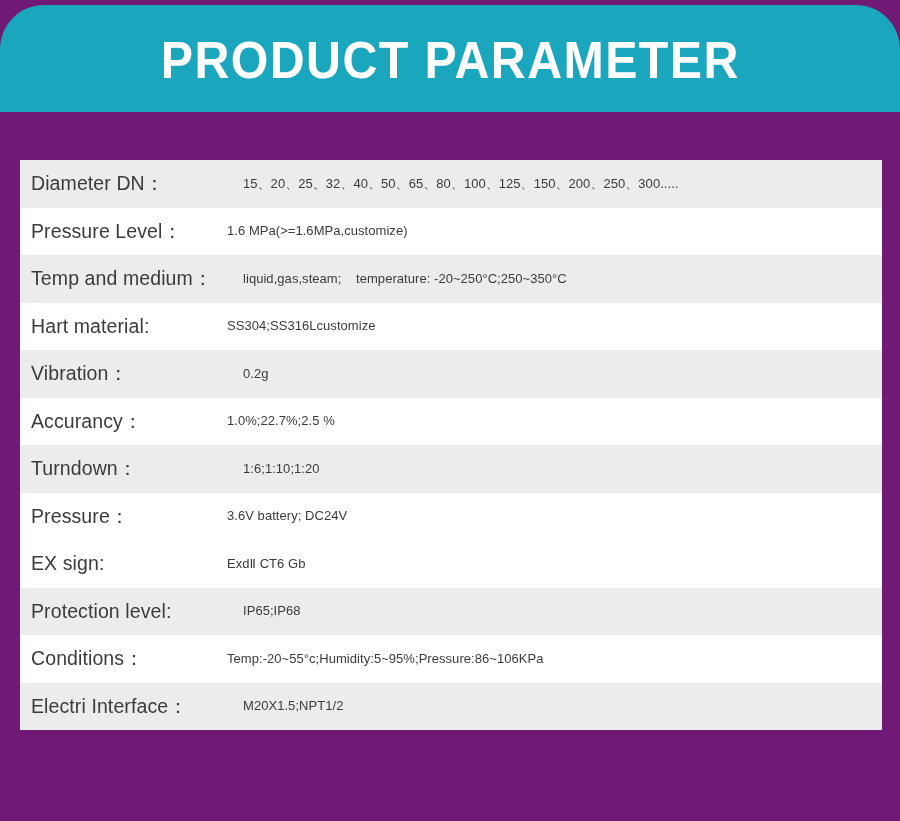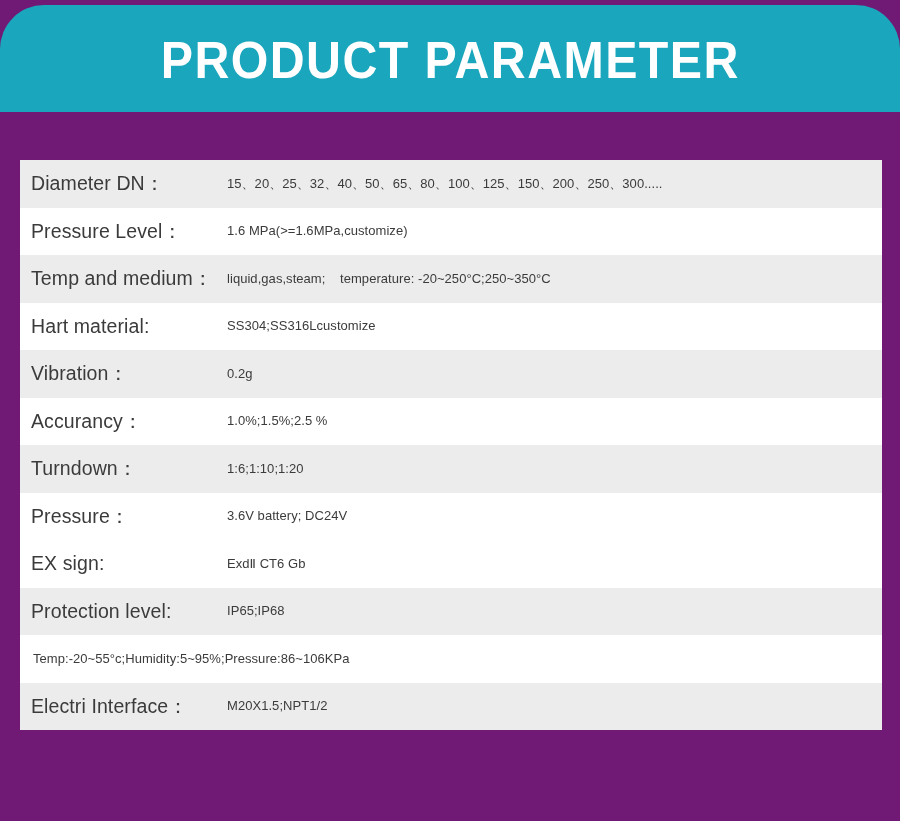--- a/index.html
+++ b/index.html
@@ -65,20 +65,21 @@
     display: flex;
     align-items: center;
     height: 47.5px;
     background: #ffffff;
     padding-left: 11px;
     box-sizing: border-box;
   }
 
   .spec-row.striped {
     background: #ececec;
+    gap: 16px;
   }
 
   .spec-label {
     flex: 0 0 auto;
     min-width: 194px;
     color: #3b3b3b;
     font-size: 19.5px;
     font-weight: 400;
     line-height: 1.2;
     white-space: nowrap;
@@ -122,39 +123,40 @@
       <div class="spec-row">
         <div class="spec-label">Hart material:</div>
         <div class="spec-value">SS304;SS316Lcustomize</div>
       </div>
       <div class="spec-row striped">
         <div class="spec-label">Vibration：</div>
         <div class="spec-value">0.2g</div>
       </div>
       <div class="spec-row">
         <div class="spec-label">Accurancy：</div>
-        <div class="spec-value">1.0%;1.5%;2.5 %</div>
+        <div class="spec-value">1.0%;22.7%;2.5 %</div>
       </div>
       <div class="spec-row striped">
         <div class="spec-label">Turndown：</div>
         <div class="spec-value">1:6;1:10;1:20</div>
       </div>
       <div class="spec-row">
         <div class="spec-label">Pressure：</div>
         <div class="spec-value">3.6V battery; DC24V</div>
       </div>
       <div class="spec-row">
         <div class="spec-label">EX sign:</div>
         <div class="spec-value">ExdⅡ CT6 Gb</div>
       </div>
       <div class="spec-row striped">
         <div class="spec-label">Protection level:</div>
         <div class="spec-value">IP65;IP68</div>
       </div>
       <div class="spec-row">
+        <div class="spec-label">Conditions：</div>
         <div class="spec-value">Temp:-20~55°c;Humidity:5~95%;Pressure:86~106KPa</div>
       </div>
       <div class="spec-row striped">
         <div class="spec-label">Electri Interface：</div>
         <div class="spec-value">M20X1.5;NPT1/2</div>
       </div>
     </div>
 
 </div>
 

